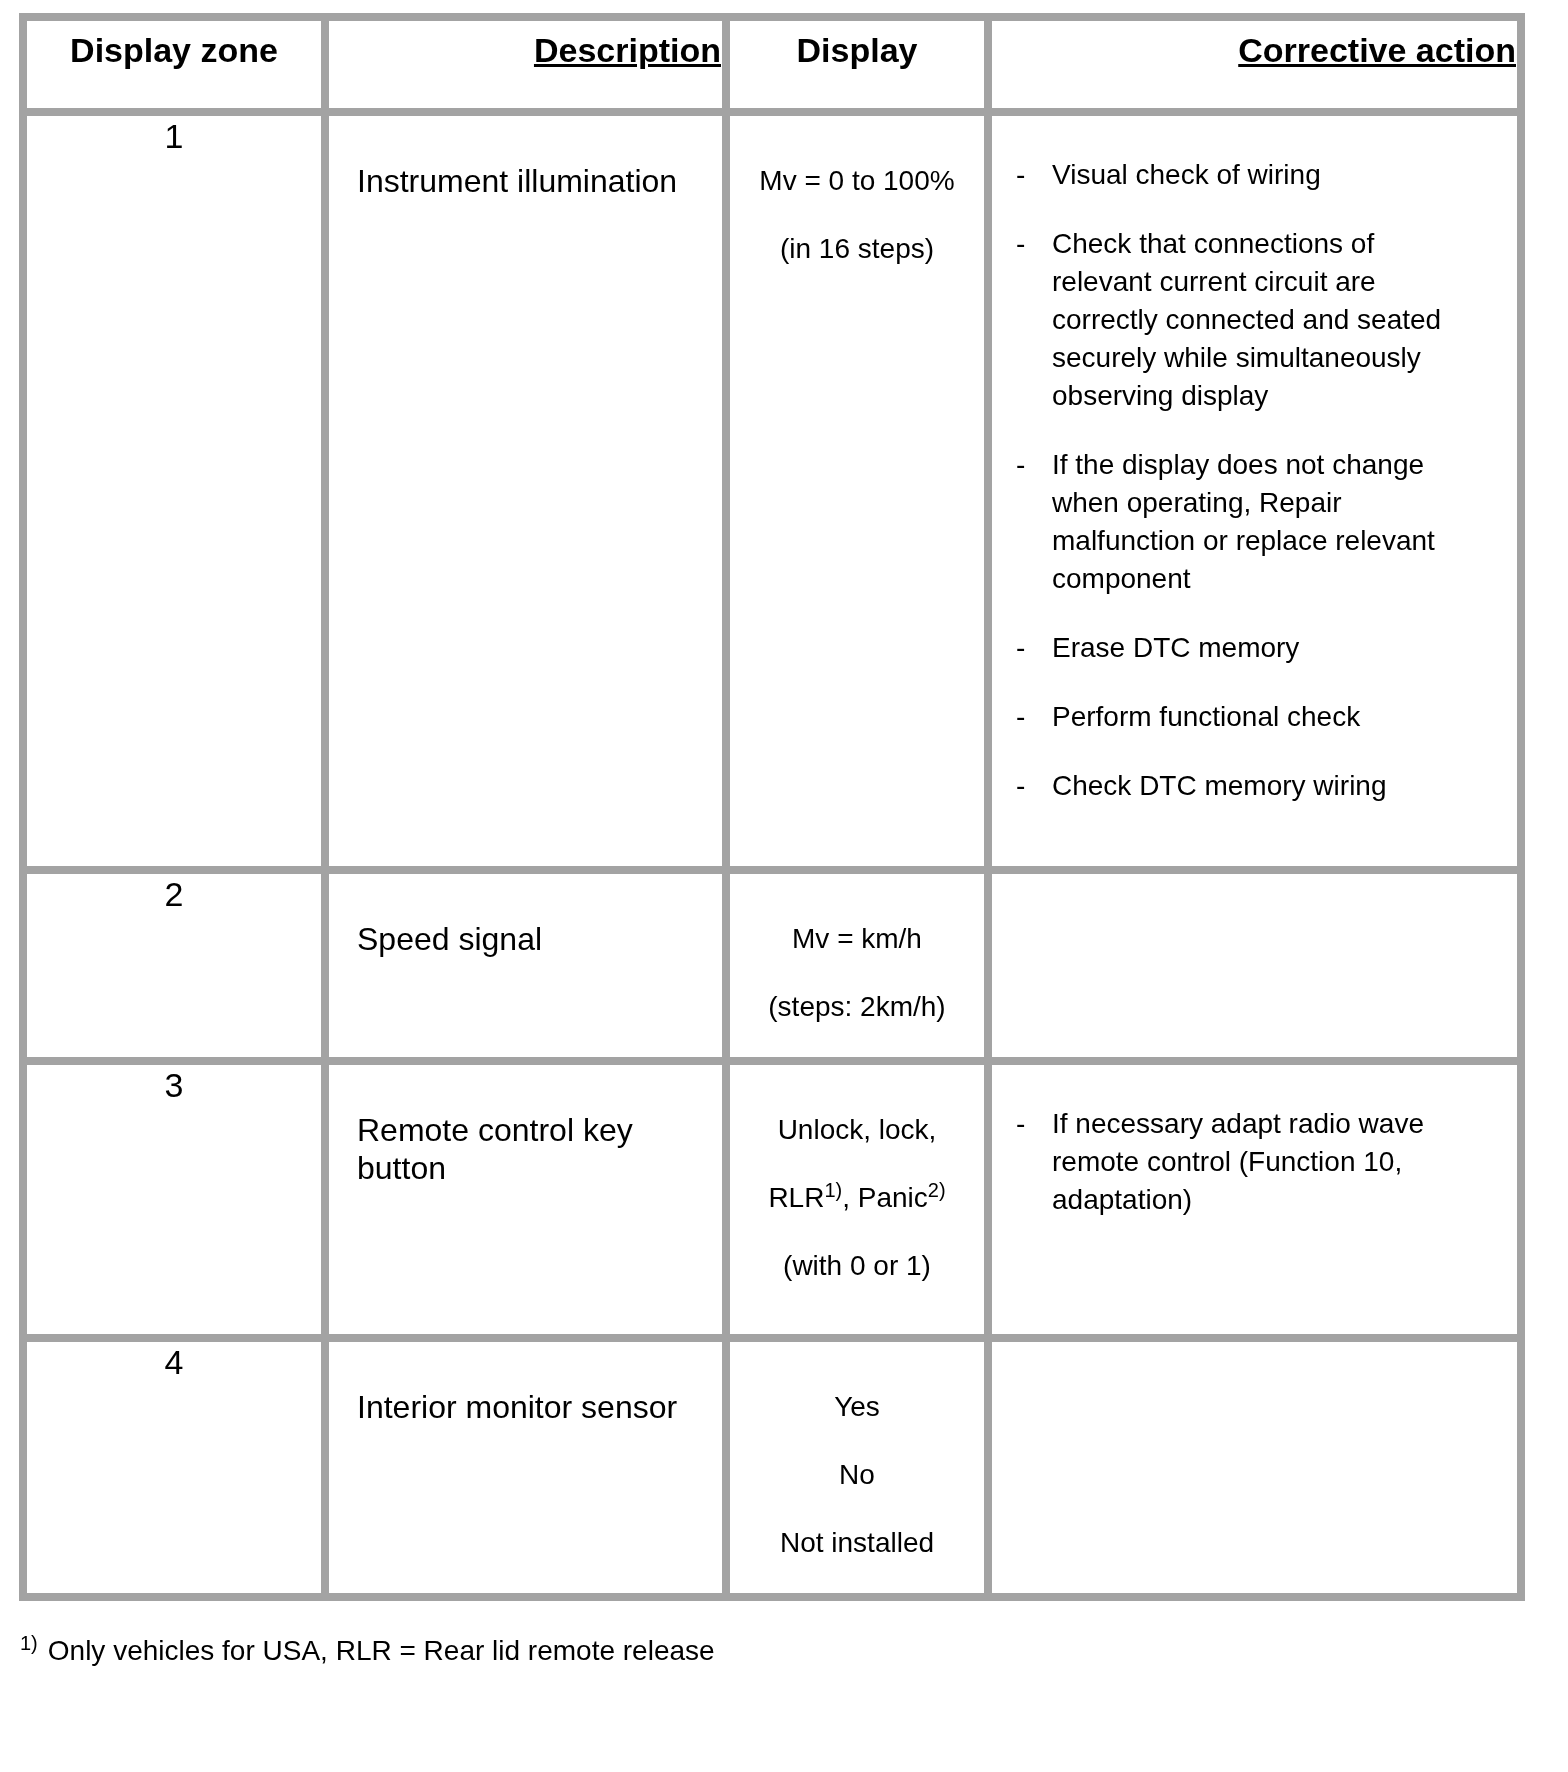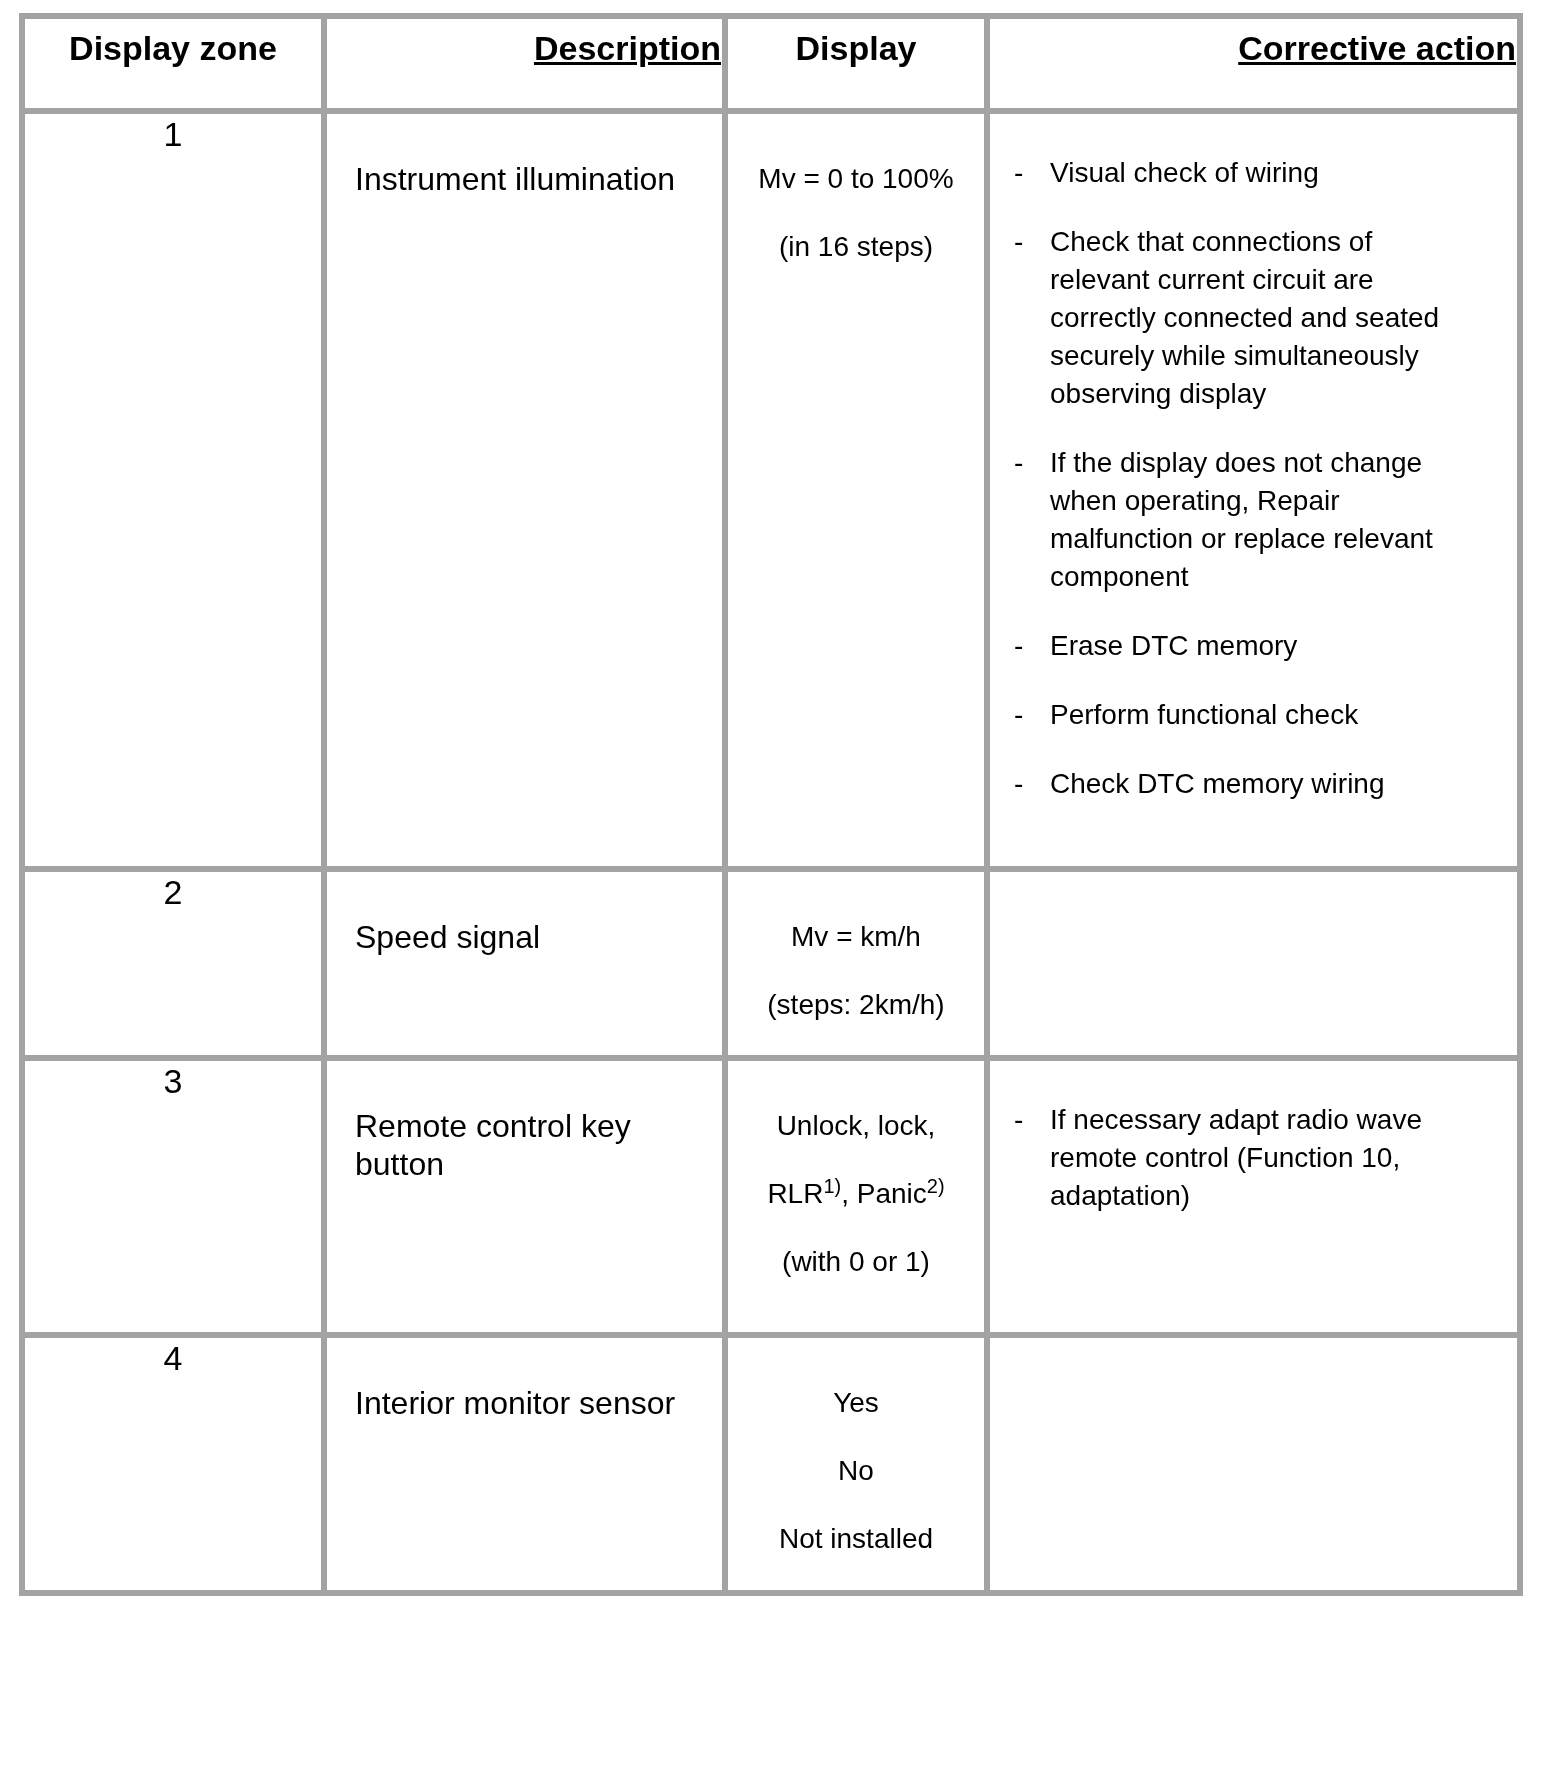--- a/index.html
+++ b/index.html
@@ -7,21 +7,21 @@
     position:relative; width:1568px; height:1772px;
     background:#ffffff; color:#000000;
     font-family:"Liberation Sans","DejaVu Sans",sans-serif;
     overflow:hidden;
   }
   table.zones {
     position:absolute; left:19px; top:13px; width:1498px;
     border-collapse:collapse; table-layout:fixed;
   }
   table.zones th, table.zones td {
-    border:6px solid #a3a3a3; background:#ffffff;
+    border:8px solid #a3a3a3; background:#ffffff;
     vertical-align:top; overflow:hidden;
   }
   th { font-weight:bold; font-size:34px; padding-top:10px; }
   th.hc { text-align:center; }
   th.hl { text-align:right; padding-left:28px;text-decoration:underline; }
   td.zone {
     text-align:center; vertical-align:middle;
     font-size:34px; font-weight:normal;
   }
   td.desc {
@@ -125,14 +125,15 @@
             <div class="disp-line">Yes</div>
             <div class="disp-line">No</div>
             <div class="disp-line">Not installed</div>
           </td>
           <td class="act"></td>
         </tr>
       </tbody>
   </table>
 
   <div class="footnotes" id="footnotes">
+      <div class="footnote"><sup class="fn-marker">1)</sup><span>Only vehicles for USA, RLR = Rear lid remote release</span></div>
     </div>
 </div>
 
 </body></html>

